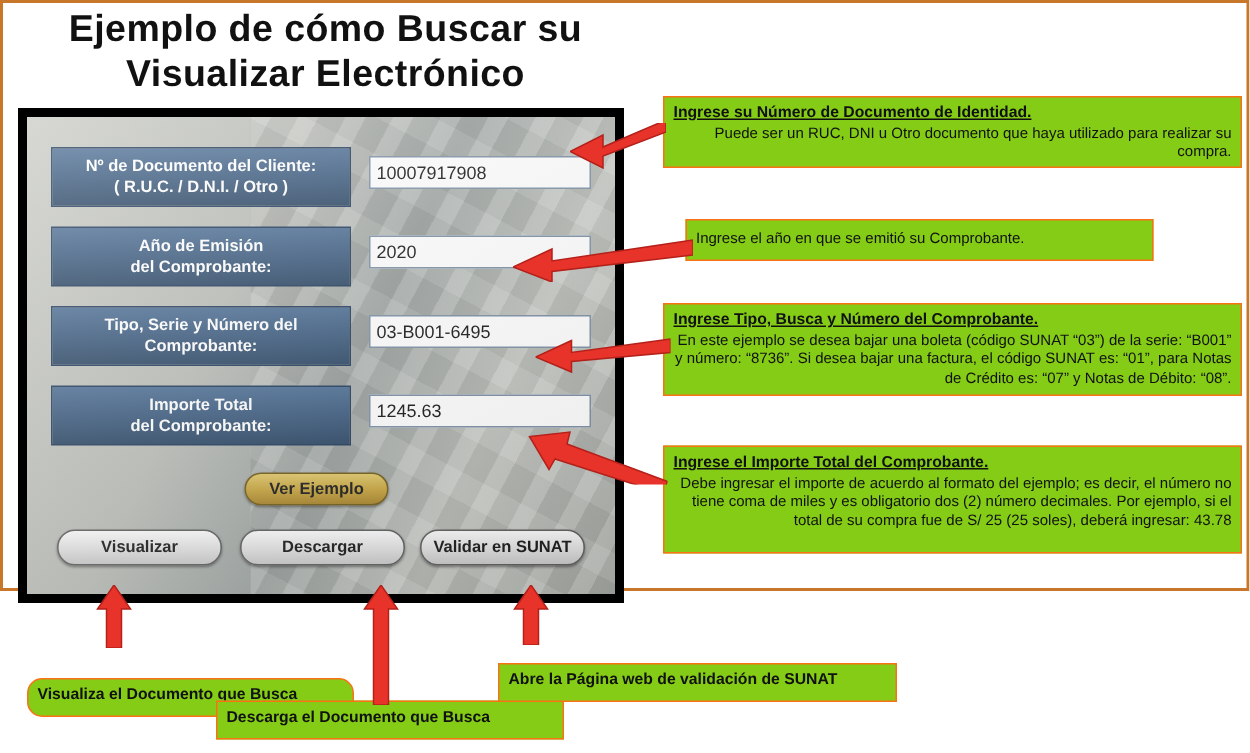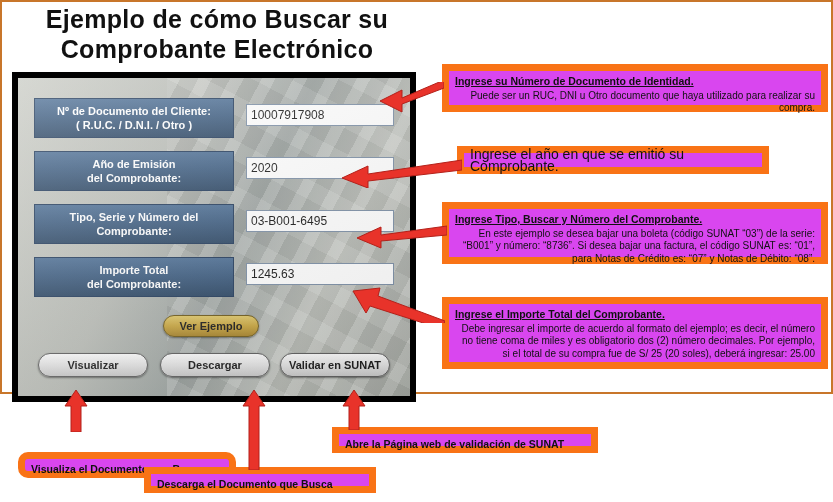--- a/index.html
+++ b/index.html
@@ -150,22 +150,22 @@
   }
   .btn-example {
     background: linear-gradient(to bottom, #e0c86a 0%, #c9a63f 50%, #a8842b 100%);
     border: 1px solid #6f5a18;
     color: #1a1a1a;
   }
 
   
   .callout {
     position: absolute;
-    border: 7px solid #f97316;
-    background: #d946ef;
+    border: 1px solid #f97316;
+    background: #84cc16;
     box-sizing: border-box;
     padding: 4px 6px;
     color: #111;
     font-size: 10px;
     line-height: 12.5px;
   }
   .callout .head {
     font-weight: bold;
     text-decoration: underline;
     font-size: 10.5px;
@@ -177,21 +177,21 @@
     text-align: right;
   }
   .callout.single {
     display: flex;
     align-items: center;
   }
   .callout.single .head {
     text-decoration: none;
     margin-bottom: 0;
     font-weight: normal;
-    font-size: 14px;
+    font-size: 10px;
   }
   .callout.single-bold .head {
     text-decoration: none;
     margin-bottom: 0;
     font-weight: bold;
     font-size: 10.5px;
   }
 
   
   .arrow {
@@ -199,21 +199,21 @@
   }
   .arrow svg { display: block; }
 </style>
 </head>
 <body>
 
 <div id="page">
 
   <div class="title-block">
     <div class="title-line1">Ejemplo de cómo Buscar su</div>
-    <div class="title-line2">Comprobante Electrónico</div>
+    <div class="title-line2">Visualizar Electrónico</div>
   </div>
 
   <div id="shot">
     <div id="shot-inner">
       <div class="form-area">
 
         <div class="field-row" style="left:16px; top:20px; width:360px;">
           <div class="field-label">
             <span>Nº de Documento del Cliente:</span>
             <span>( R.U.C. / D.N.I. / Otro )</span>
@@ -258,38 +258,38 @@
   <div class="callout" style="left:440px; top:62px; width:386px; height:48px;">
     <span class="head">Ingrese su Número de Documento de Identidad.</span>
     <span class="body">Puede ser un RUC, DNI u Otro documento que haya utilizado para realizar su compra.</span>
   </div>
 
   <div class="callout single" style="left:455px; top:144px; width:312px; height:28px;">
     <span class="head">Ingrese el año en que se emitió su Comprobante.</span>
   </div>
 
   <div class="callout" style="left:440px; top:200px; width:386px; height:62px;">
-    <span class="head">Ingrese Tipo, Buscar y Número del Comprobante.</span>
+    <span class="head">Ingrese Tipo, Busca y Número del Comprobante.</span>
     <span class="body">En este ejemplo se desea bajar una boleta (código SUNAT “03”) de la serie: “B001” y número: “8736”. Si desea bajar una factura, el código SUNAT es: “01”, para Notas de Crédito es: “07” y Notas de Débito: “08”.</span>
   </div>
 
   <div class="callout" style="left:440px; top:295px; width:386px; height:72px;">
     <span class="head">Ingrese el Importe Total del Comprobante.</span>
-    <span class="body">Debe ingresar el importe de acuerdo al formato del ejemplo; es decir, el número no tiene coma de miles y es obligatorio dos (2) número decimales. Por ejemplo, si el total de su compra fue de S/ 25 (20 soles), deberá ingresar: 25.00</span>
+    <span class="body">Debe ingresar el importe de acuerdo al formato del ejemplo; es decir, el número no tiene coma de miles y es obligatorio dos (2) número decimales. Por ejemplo, si el total de su compra fue de S/ 25 (25 soles), deberá ingresar: 43.78</span>
   </div>
 
   <div class="callout single-bold" style="left:16px; top:450px; width:218px; height:26px;border-radius:10px;">
     <span class="head">Visualiza el Documento que Busca</span>
   </div>
 
   <div class="callout single-bold" style="left:142px; top:465px; width:232px; height:26px;">
     <span class="head">Descarga el Documento que Busca</span>
   </div>
 
-  <div class="callout single-bold" style="left:330px; top:425px; width:266px; height:26px;">
+  <div class="callout single-bold" style="left:330px; top:440px; width:266px; height:26px;">
     <span class="head">Abre la Página web de validación de SUNAT</span>
   </div>
 
   <div class="arrow" style="left:378px; top:80px;">
     <svg width="64" height="34" viewBox="0 0 64 34">
       <polygon points="64,4 22,22 22,14 0,25 22,36 22,28 64,12" fill="#e8332a" stroke="#b3211a" stroke-width="1" transform="translate(0,-6)"></polygon>
     </svg>
   </div>
 
   <div class="arrow" style="left:340px; top:156px;">

